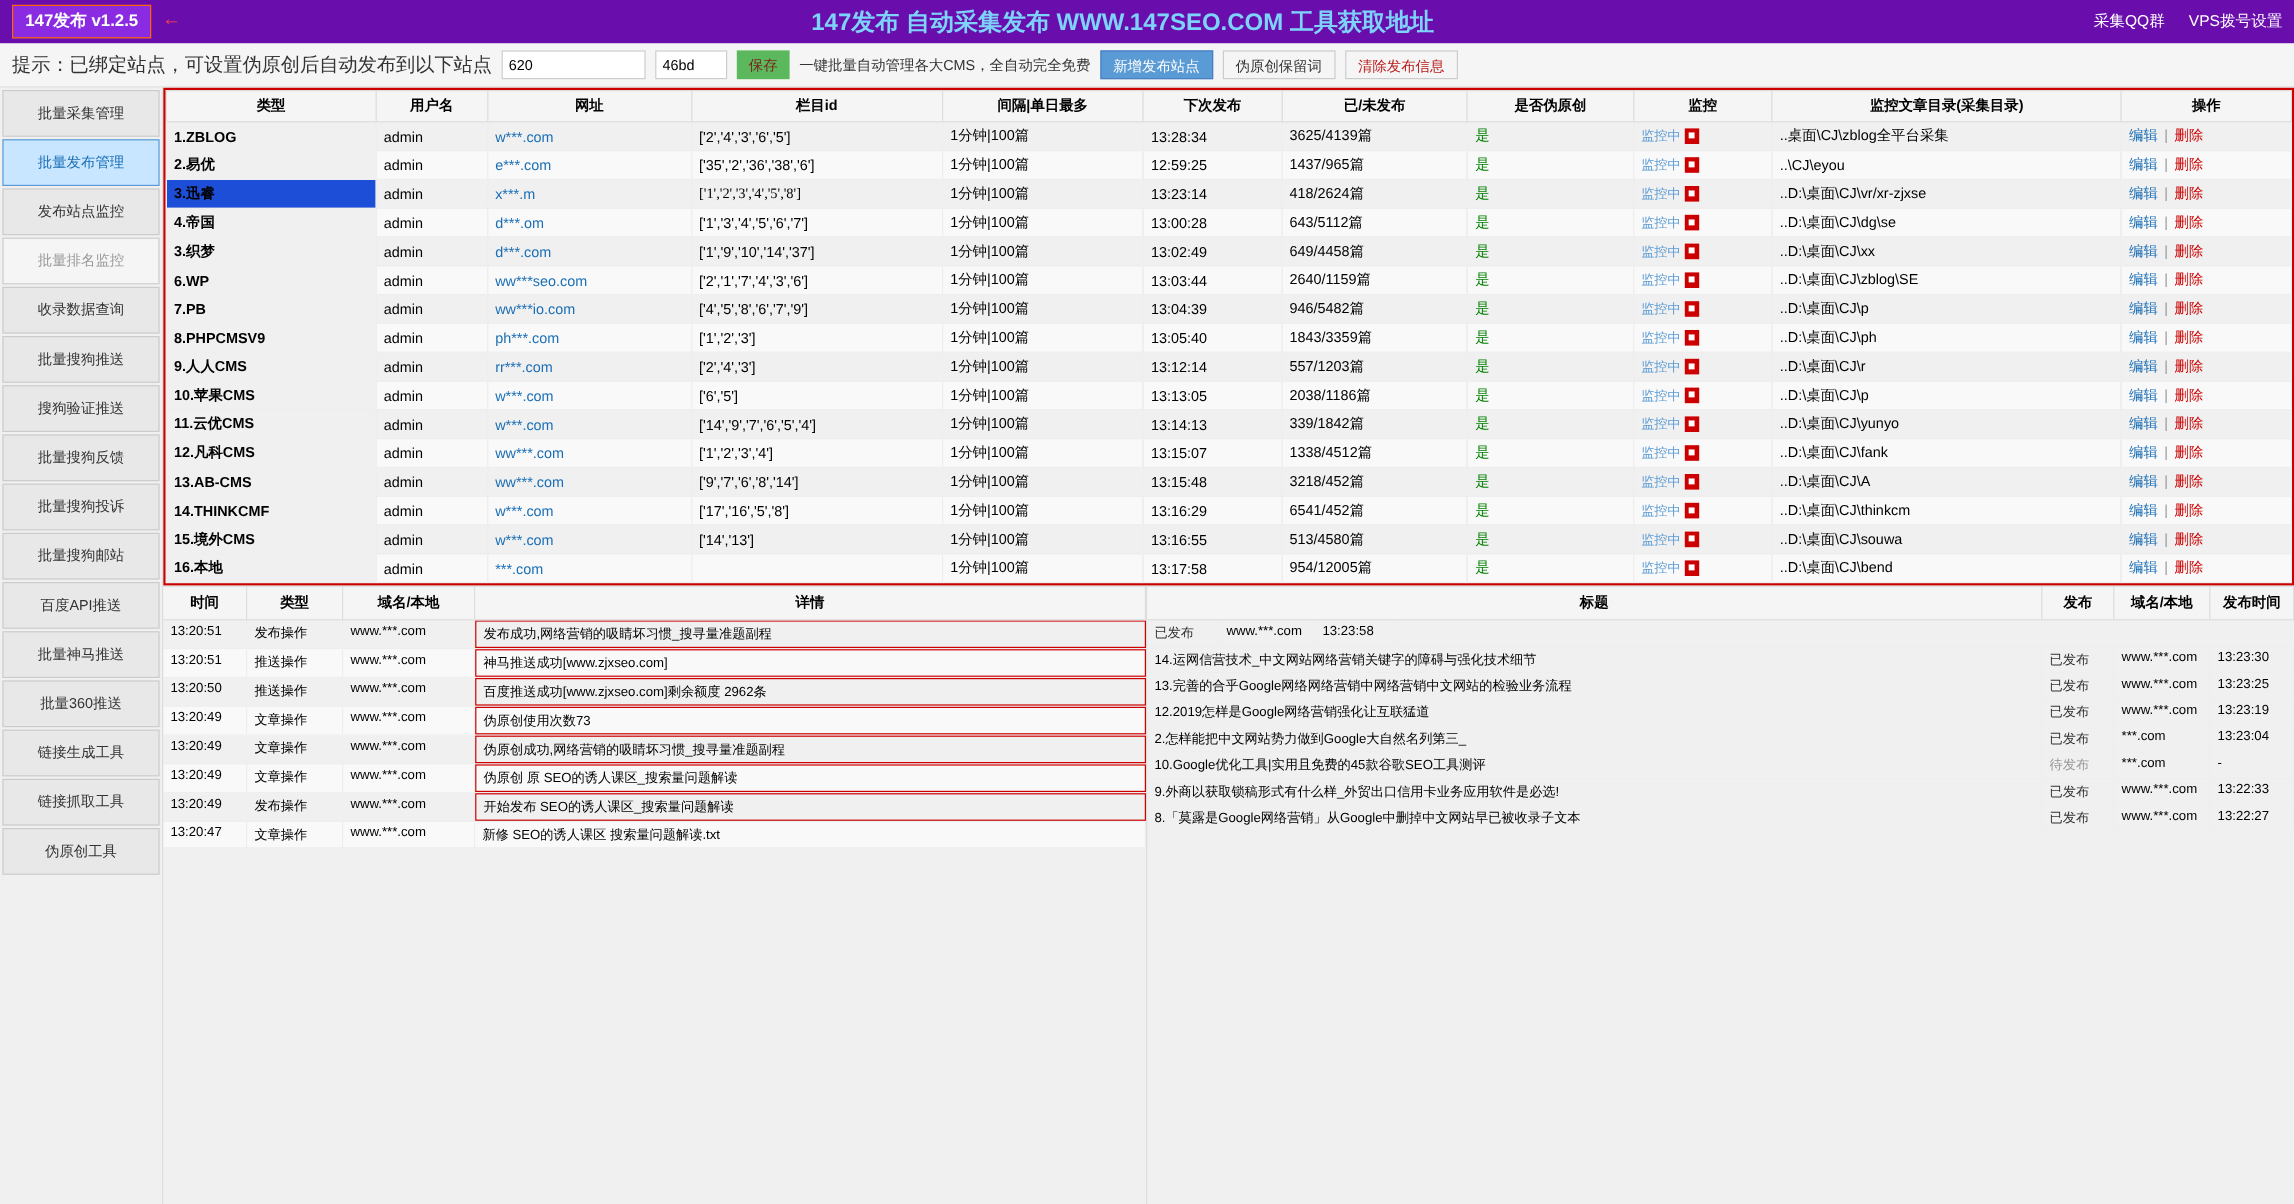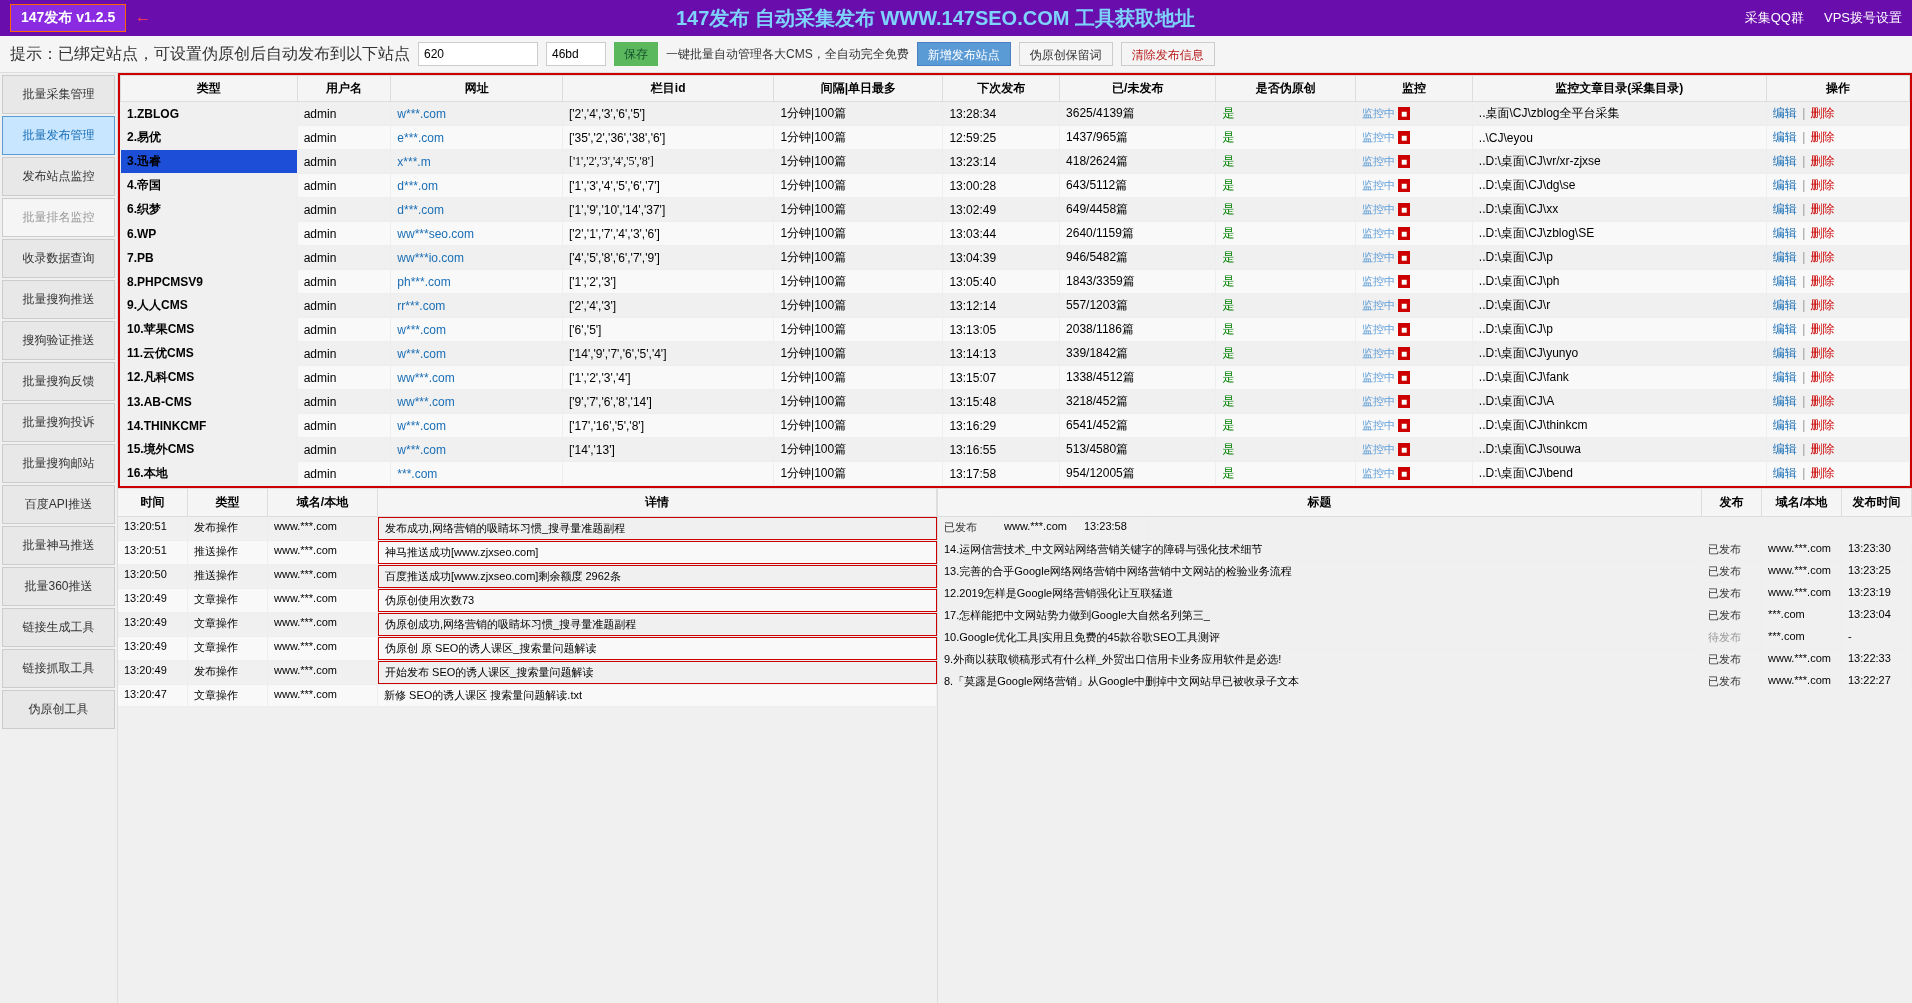--- a/index.html
+++ b/index.html
@@ -69,35 +69,35 @@
       width: 60px;
     }
     .btn {
       padding: 3px 10px;
       border: none;
       cursor: pointer;
       font-size: 12px;
       height: 24px;
       line-height: 18px;
     }
-    .btn-save { background: #5cb85c; color: #14532d; }
+    .btn-save { background: #5cb85c; color: #7f1d1d; }
     .btn-new { background: #5b9bd5; color: white; border: 1px solid #4a7fc1; }
     .btn-pseudo { background: #f5f5f5; color: #333; border: 1px solid #ccc; }
     .btn-clear { background: #f5f5f5; color: #b91c1c; border: 1px solid #ccc; }
     .toolbar-text { color: #333; font-size: 12px; }
 
     
     .main-layout {
       display: flex;
       height: calc(100vh - 36px - 36px);
     }
 
     
     .sidebar {
-      width: 118px;
+      width: 136px;
       background: #f0f0f0;
       border-right: 1px solid #ddd;
       flex-shrink: 0;
     }
     .sidebar-item {
       padding: 10px 8px;
       cursor: pointer;
       text-align: center;
       background: #e8e8e8;
       border: 1px solid #ccc;
@@ -388,21 +388,21 @@
       </span>
     </td>
     <td style="max-width:180px;overflow:hidden;text-overflow:ellipsis;" title="..D:\桌面\CJ\dg\se">..D:\桌面\CJ\dg\se</td>
     <td>
       <a class="action-link">编辑</a>
       <span class="separator">|</span>
       <a class="action-delete">删除</a>
     </td>
   </tr>
             <tr>
-    <td style="background:#f0f0f0;font-weight:bold;">6.织梦</td>
+    <td style="background:#f0f0f0;font-weight:bold;">3.织梦</td>
     <td>admin</td>
     <td><a class="link-text" href="#">d***.com</a></td>
     <td style="max-width:120px;overflow:hidden;text-overflow:ellipsis;">['1','9','10','14','37']</td>
     <td>1分钟|100篇</td>
     <td>13:02:49</td>
     <td>649/4458篇</td>
     <td class="is-yes">是</td>
     <td>
       <span class="monitor-status">
         <a class="monitoring-link">监控中</a>
@@ -748,21 +748,21 @@
     <div class="col col-domain2">www.***.com</div>
     <div class="col col-pubtime">13:23:25</div>
   </div>
             <div class="publish-row">
     <div class="col col-title">12.2019怎样是Google网络营销强化让互联猛道</div>
     <div class="col col-status" style="color:#333;">已发布</div>
     <div class="col col-domain2">www.***.com</div>
     <div class="col col-pubtime">13:23:19</div>
   </div>
             <div class="publish-row">
-    <div class="col col-title">17.怎样能把中文网站势力做到Google大自然名列第三_</div>
+    <div class="col col-title">2.怎样能把中文网站势力做到Google大自然名列第三_</div>
     <div class="col col-status" style="color:#333;">已发布</div>
     <div class="col col-domain2">***.com</div>
     <div class="col col-pubtime">13:23:04</div>
   </div>
             <div class="publish-row">
     <div class="col col-title">10.Google优化工具|实用且免费的45款谷歌SEO工具测评</div>
     <div class="col col-status" style="color:#999;">待发布</div>
     <div class="col col-domain2">***.com</div>
     <div class="col col-pubtime">-</div>
   </div>

